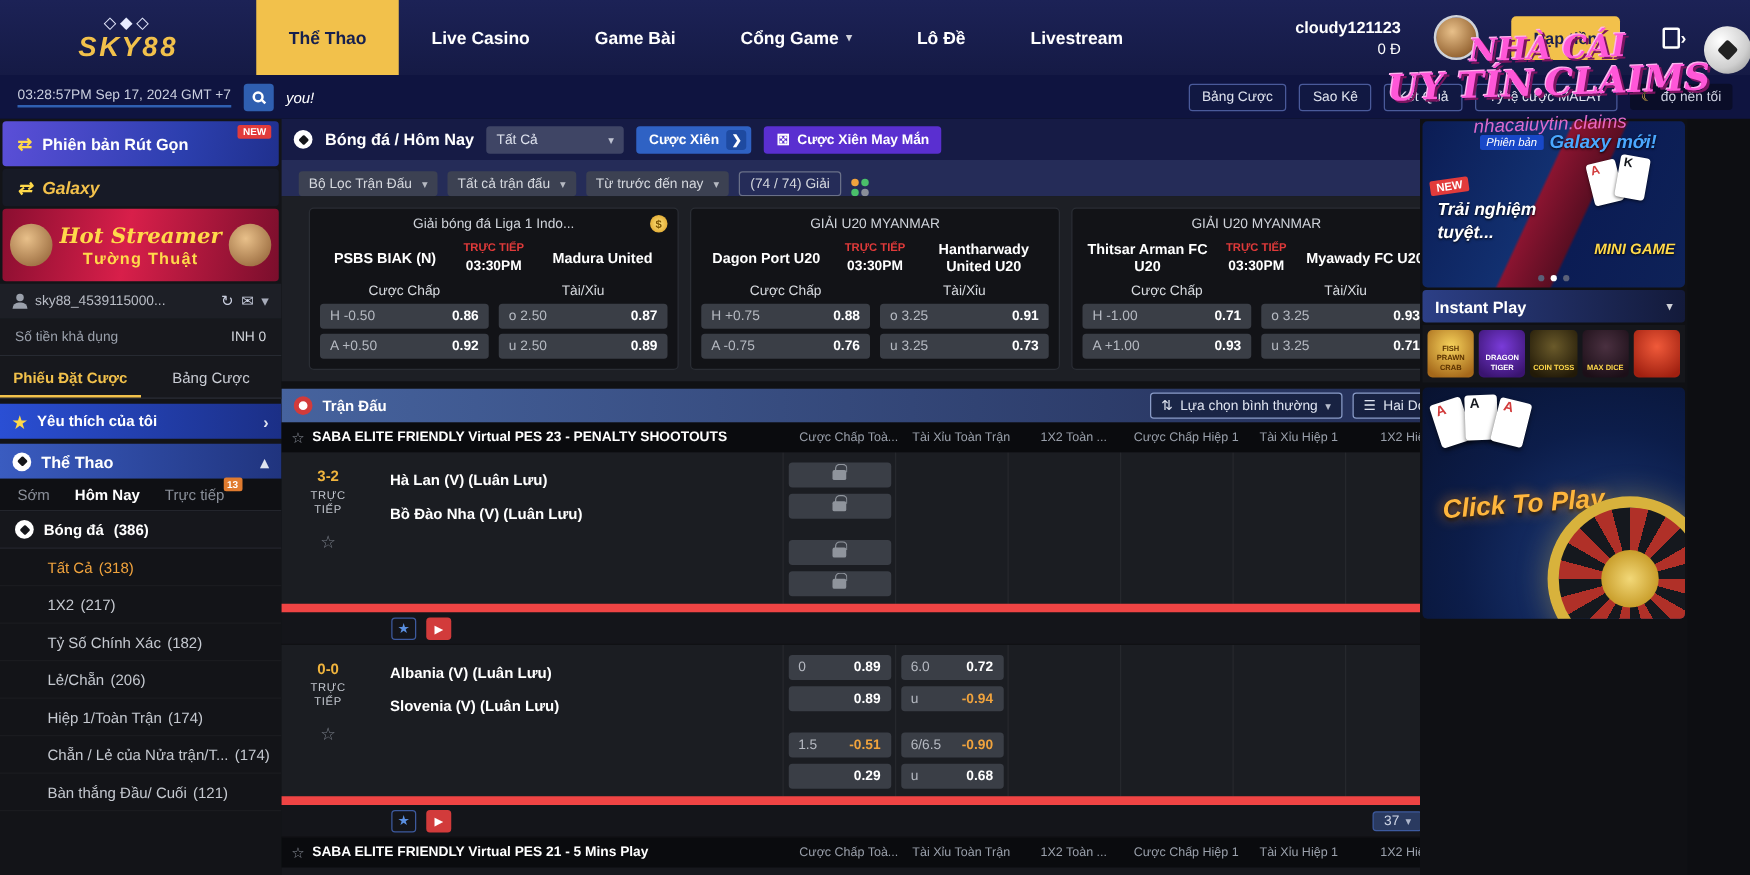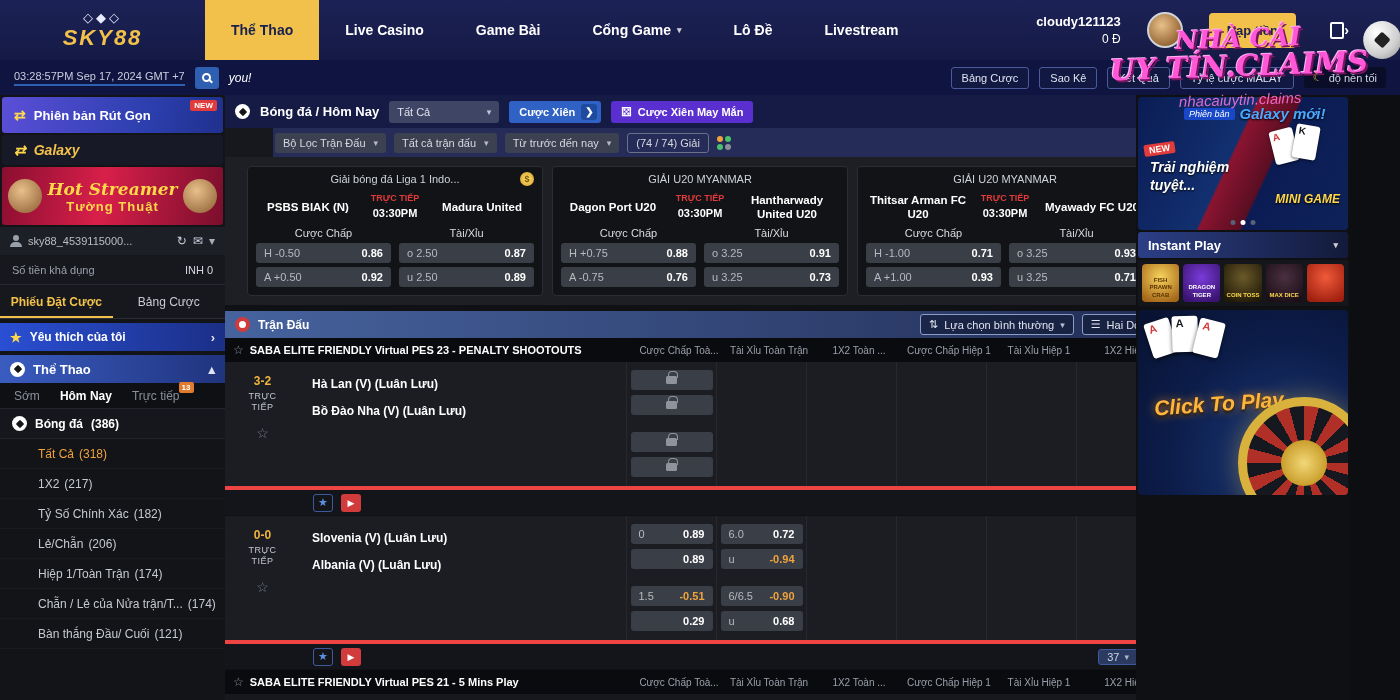--- a/index.html
+++ b/index.html
@@ -103,21 +103,21 @@
   .bc { color:#fff; font-weight:bold; font-size:13px; }
   .select { width:110px; height:22px; background:#3f4565; color:#dfe3ee; font-size:11px; border-radius:3px;
     display:flex; align-items:center; justify-content:space-between; padding:0 8px; cursor:pointer; }
   .parlay { height:22px; background:#2f62c4; color:#fff; font-size:11px; font-weight:bold; border-radius:3px;
     display:flex; align-items:center; gap:6px; padding:0 4px 0 10px; cursor:pointer; }
   .parlay .arr { width:16px; height:16px; background:#1e4aa0; border-radius:3px; display:flex;
     align-items:center; justify-content:center; font-size:10px; }
   .lucky { height:22px; background:#5a2fd0; color:#fff; font-size:11px; font-weight:bold; border-radius:3px;
     display:flex; align-items:center; gap:6px; padding:0 10px; cursor:pointer; }
   .dice { color:#fff; font-size:12px; }
-  .filter-bar { height:29px; background:#252c58; display:flex; align-items:center; gap:8px; padding:0 2px;margin-left:48px; }
+  .filter-bar { height:29px; background:#252c58; display:flex; align-items:flex-end; gap:8px; padding:0 14px; }
   .filter-dd { background:#3c4152; color:#d5d8de; font-size:11px; padding:4px 8px; border-radius:3px;
     display:flex; gap:8px; align-items:center; cursor:pointer; }
   .count-box { border:1px solid #6a7088; color:#d5d8de; font-size:11px; padding:3px 8px; border-radius:3px; }
   .dots-icon { display:grid; grid-template-columns:6px 6px; gap:2px; cursor:pointer; }
   .dots-icon i { width:6px; height:6px; border-radius:50%; }
   .dots-icon i:nth-child(1){ background:#f0a33d; } .dots-icon i:nth-child(2){ background:#4ac06a; }
   .dots-icon i:nth-child(3){ background:#4ac06a; } .dots-icon i:nth-child(4){ background:#8a8f99; }
 
   
   .featured { height:148px; background:#1d1f25; position:relative; display:flex; gap:9px; padding:9px 28px 9px 22px; }
@@ -152,21 +152,21 @@
     align-items:center; gap:8px; padding:2px 10px; }
   .mh-icon { width:15px; height:15px; border-radius:50%; background:#fff; border:4px solid #d23b3b; }
   .mh-title { color:#fff; font-weight:bold; font-size:12px; }
   .mh-dds { margin-left:auto; display:flex; gap:8px; }
   .mh-dd { border:1px solid #8a9cc8; background:rgba(10,18,40,.5); color:#dfe4f0; font-size:11px;
     padding:3px 8px; border-radius:3px; display:flex; gap:6px; align-items:center; cursor:pointer; }
   .league-head { height:24px; background:#0a0b0e; display:flex; align-items:center; padding:0 8px; }
   .lh-star { color:#8a8f99; font-size:12px; margin-right:6px; }
   .lh-title { color:#fff; font-weight:bold; font-size:11px; flex:1; white-space:nowrap; overflow:hidden; }
   .lh-col { width:90px; text-align:center; color:#9aa0ab; font-size:10px; white-space:nowrap; overflow:hidden; flex:none; }
-  .mrow { height:128px; background:#1b1d22; display:flex; border-bottom:4px solid #ef4444; }
+  .mrow { height:128px; background:#1b1d22; display:flex; border-bottom:7px solid #ef4444; }
   .m-info { width:75px; display:flex; flex-direction:column; align-items:center; padding-top:12px; gap:3px; flex:none; }
   .m-score { color:#f0b43d; font-weight:bold; font-size:12px; }
   .m-live { color:#c3c7cf; font-size:9px; text-align:center; width:36px; line-height:1.25; letter-spacing:.5px; }
   .m-star { color:#7a7f89; font-size:14px; margin-top:8px; cursor:pointer; }
   .m-teams { width:326px; padding:8px 0 0 12px; flex:none; }
   .m-team { color:#fff; font-weight:bold; font-size:12px; height:27px; display:flex; align-items:center; }
   .m-odds { display:flex; flex:1; }
   .m-col { width:90px; padding-top:8px; border-left:1px solid rgba(255,255,255,.05);
     display:flex; flex-direction:column; align-items:center; flex:none; }
   .m-col .ocell { width:82px; margin-bottom:5px; }
@@ -617,22 +617,22 @@
     </span>
   </div>
 
   <div class="mrow">
     <div class="m-info">
       <span class="m-score">0-0</span>
       <span class="m-live">TRỰC TIẾP</span>
       <span class="m-star">☆</span>
     </div>
     <div class="m-teams">
+      <div class="m-team">Albania (V) (Luân Lưu)</div>
       <div class="m-team">Slovenia (V) (Luân Lưu)</div>
-      <div class="m-team">Albania (V) (Luân Lưu)</div>
     </div>
     <div class="m-odds">
       <div class="m-col">
         <div class="ocell">
           <span class="lab">0</span>
           <span class="val">0.89</span>
         </div>
         <div class="ocell">
           <span class="lab"></span>
           <span class="val">0.89</span>

